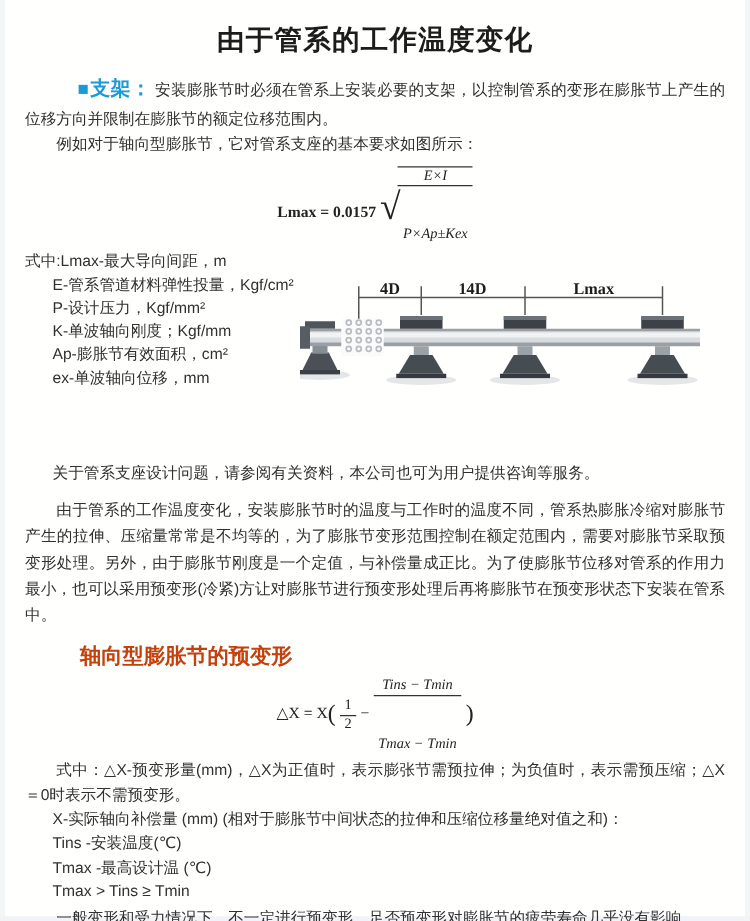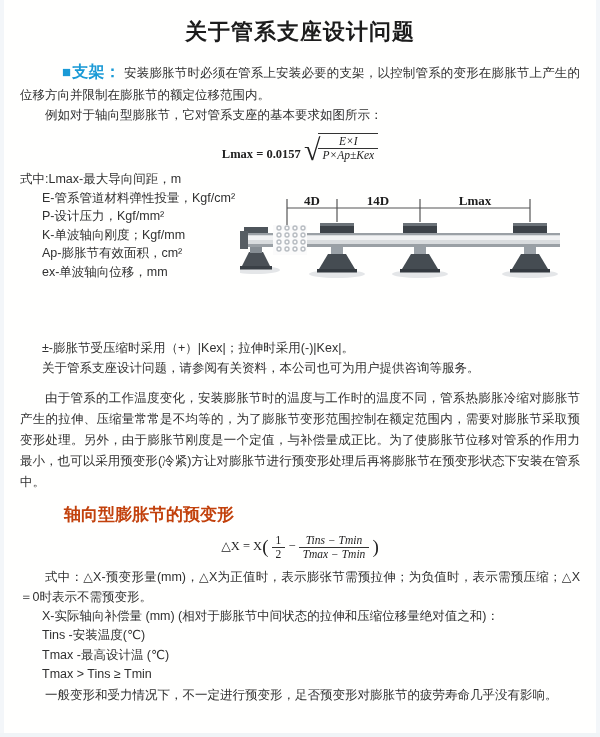--- a/index.html
+++ b/index.html
@@ -19,21 +19,21 @@
   .sec-head-inline { font-size:16px; font-weight:bold; color:#1a9ad6; }
   .sec-head-inline .marker { font-size:15px; margin-right:1px; }
   .para-support { text-indent:42px; text-align:justify;font-family:Liberation Serif, serif; }
   .para-example { text-indent:2em; }
   .para-body { text-indent:2em; text-align:justify; line-height:1.68; }
 
   
   .formula-row { text-align:center; margin:8px 0 6px 0; }
   .math { font-family:"Liberation Serif","DejaVu Serif",serif; color:#222; }
   .math-bold { font-weight:bold; }
-  .math-it { font-style:italic; }
+  .math-it { font-style:italic;gap:32px; }
   .frac { display:inline-flex; flex-direction:column; vertical-align:middle; text-align:center; line-height:1.15; font-size:11.5px; }
   .frac .num { border-bottom:1px solid #333; padding:0 4px; }
   .frac .den { padding:0 4px; }
   .sqrt-wrap { display:inline-flex; align-items:center; }
   .radical { font-size:30px; font-weight:normal; line-height:0.9; margin-right:-2px; transform:translateY(2px); }
   .radicand { border-top:1.4px solid #333; padding-top:1px; }
   .radicand .num{ border-bottom:1px solid #333; }
   .big-paren { font-size:19px; vertical-align:middle; font-family:"Liberation Serif",serif; }
 
   
@@ -49,21 +49,21 @@
   .sub-head.axial { margin-left:44px; }
   .list-line { margin-left:22px; line-height:19.5px; }
   .where-para { text-indent:2em; text-align:justify; line-height:1.6; }
   .note-line { text-indent:2em; line-height:20px; }
 </style>
 </head>
 <body>
 
 <div class="page">
 
-  <h1 class="doc-title">关于管系支座设计问题</h1>
+  <h1 class="doc-title">由于管系的工作温度变化</h1>
 
   <p class="para-support">
     <span class="sec-head-inline"><span class="marker">■</span><span>支架：</span></span>
     <span>安装膨胀节时必须在管系上安装必要的支架，以控制管系的变形在膨胀节上产生的位移方向并限制在膨胀节的额定位移范围内。</span>
   </p>
   <p class="para-example">例如对于轴向型膨胀节，它对管系支座的基本要求如图所示：</p>
 
   <div class="formula-row math">
     <span class="math-bold">Lmax = 0.0157</span>
     <span class="sqrt-wrap">
@@ -159,21 +159,20 @@
         <line x1="290" y1="5" x2="290" y2="28"></line>
       </g>
       <g font-family="Liberation Serif, DejaVu Serif, serif" font-size="13" font-weight="bold" fill="#1d1d1d" text-anchor="middle">
         <text x="72" y="11">4D</text>
         <text x="138" y="11">14D</text>
         <text x="235" y="11">Lmax</text>
       </g>
     </svg>
   </div>
 
-  <div class="full-line" style="text-indent:22px;">±-膨胀节受压缩时采用（+）|Kex|；拉伸时采用(-)|Kex|。</div>
   <div class="full-line" style="text-indent:22px;">关于管系支座设计问题，请参阅有关资料，本公司也可为用户提供咨询等服务。</div>
 
   <div class="sec-block">
     <p class="para-body">由于管系的工作温度变化，安装膨胀节时的温度与工作时的温度不同，管系热膨胀冷缩对膨胀节产生的拉伸、压缩量常常是不均等的，为了膨胀节变形范围控制在额定范围内，需要对膨胀节采取预变形处理。另外，由于膨胀节刚度是一个定值，与补偿量成正比。为了使膨胀节位移对管系的作用力最小，也可以采用预变形(冷紧)方让对膨胀节进行预变形处理后再将膨胀节在预变形状态下安装在管系中。</p>
   </div>
 
   <div class="sub-head axial">轴向型膨胀节的预变形</div>
 
   <div class="formula-row math" style="margin:4px 0 4px 0;">
     <span>△X = X</span><span class="big-paren">(</span>

